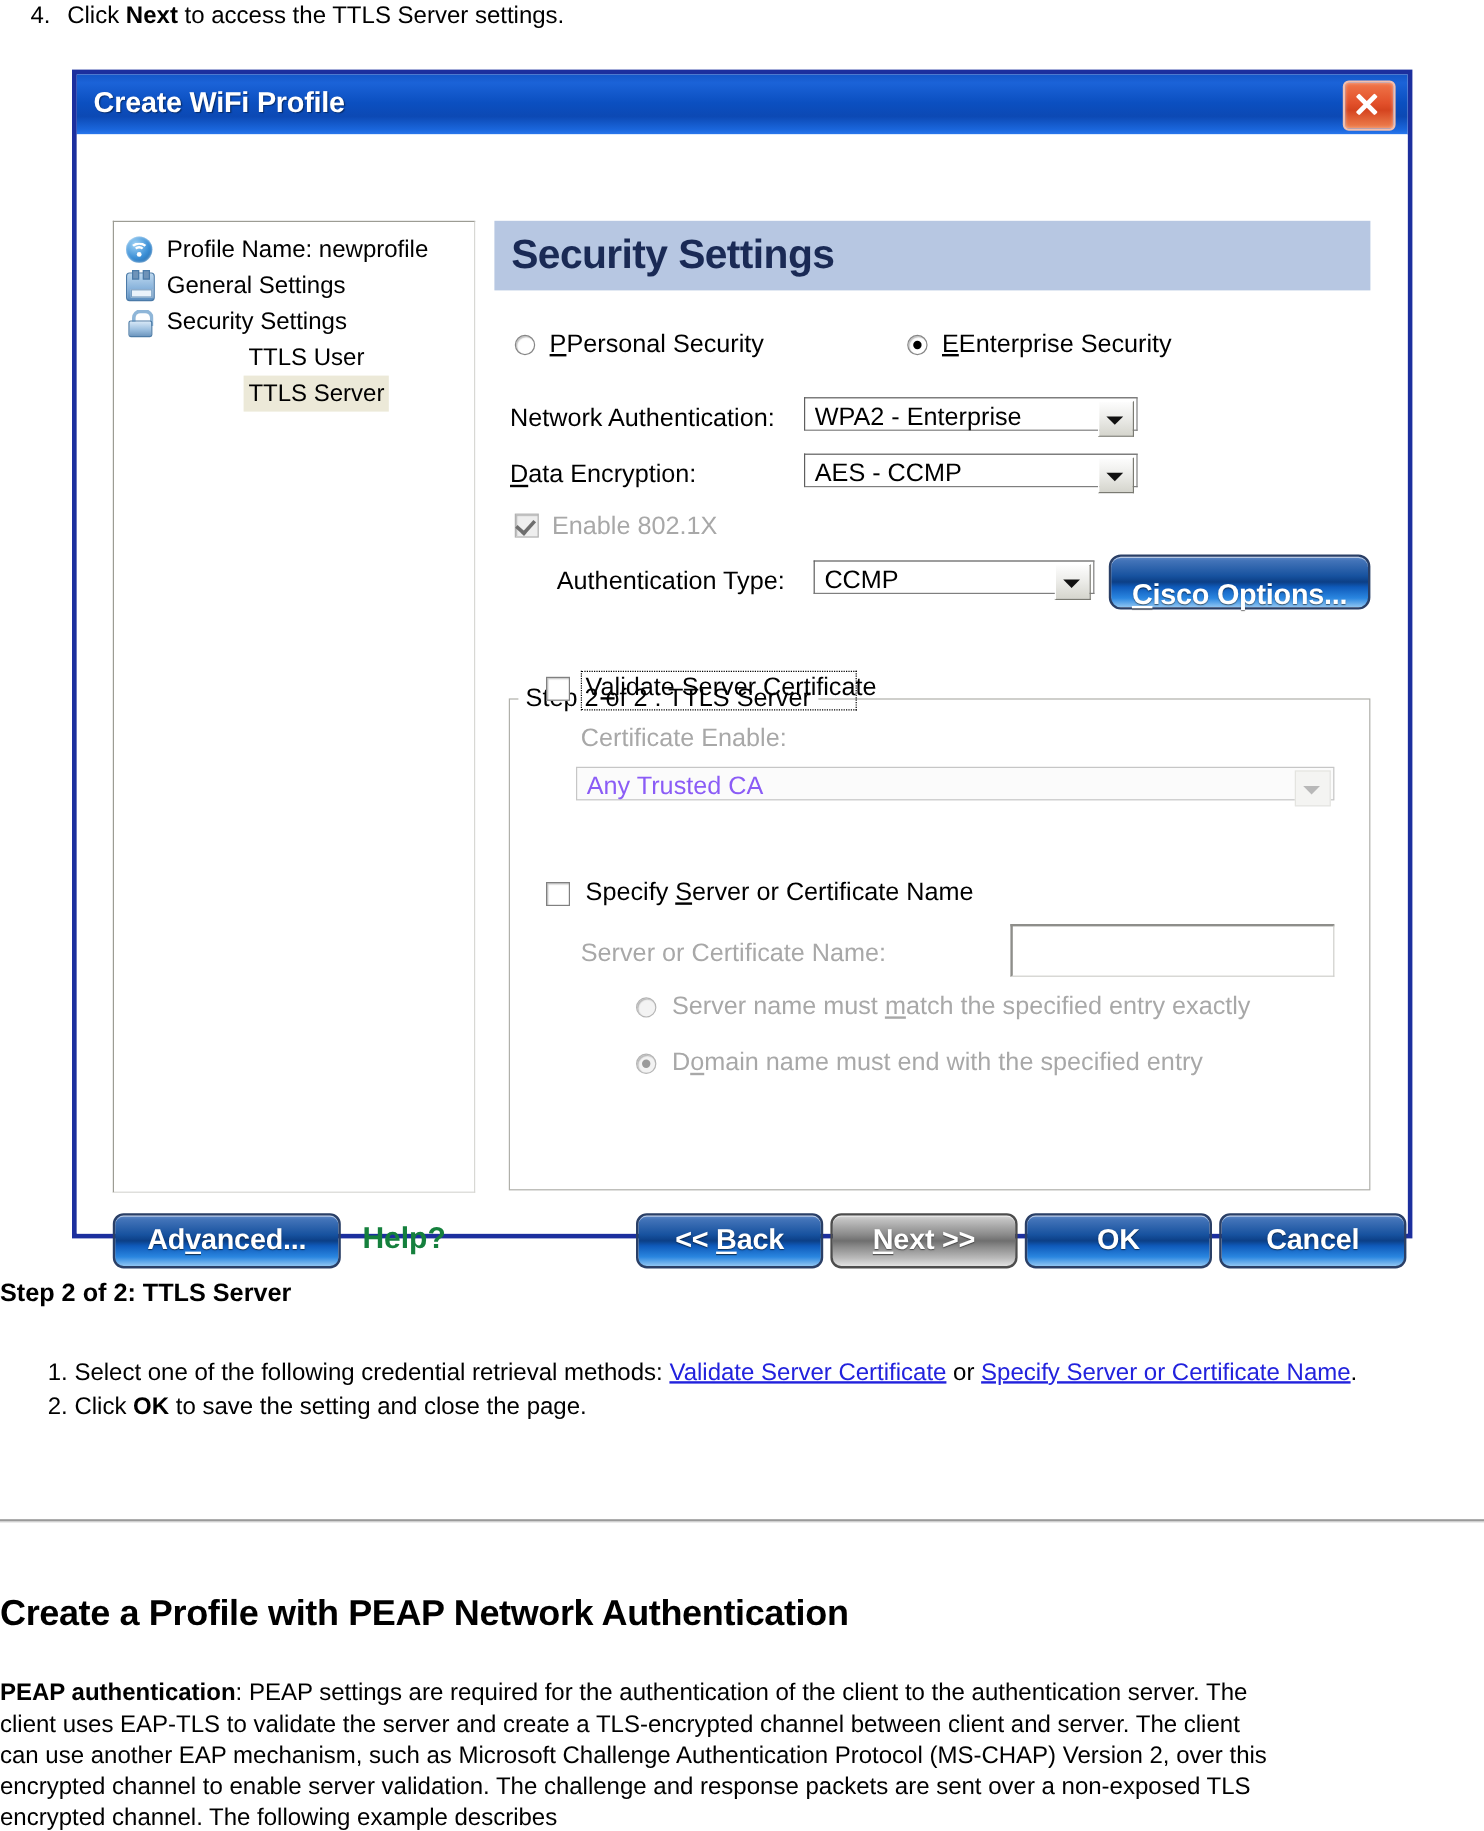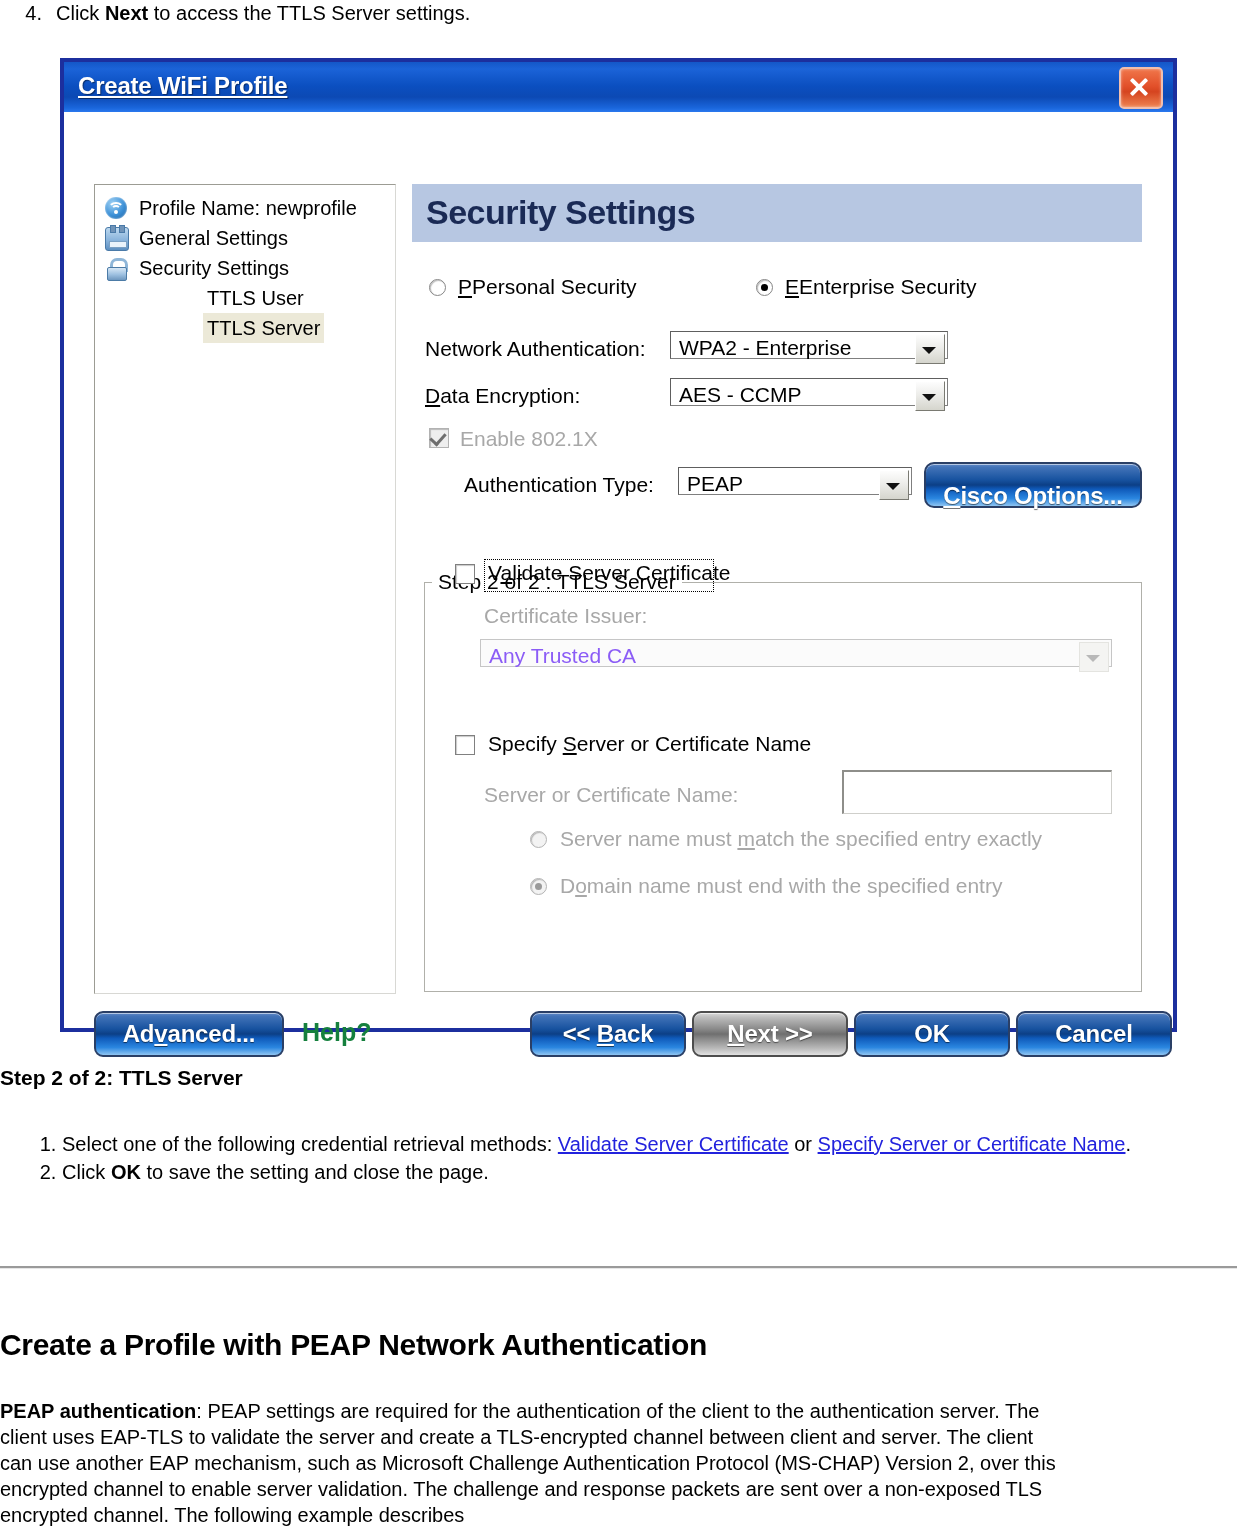--- a/index.html
+++ b/index.html
@@ -51,21 +51,20 @@
   }
   #title-text {
     position: absolute;
     left: 14px;
     top: 10px;
     color: #ffffff;
     font-size: 24px;
     font-weight: bold;
     letter-spacing: -0.2px;
     text-shadow: 1px 1px 1px rgba(0,0,0,.45);
-    text-decoration: underline;
   }
   #close-btn {
     position: absolute;
     right: 10px;
     top: 5px;
     width: 40px;
     height: 38px;
     border-radius: 5px;
     border: 2px solid #f2bfae;
     background: linear-gradient(to bottom, #f0764a 0%, #e2502a 45%, #d5441f 60%, #ef8250 100%);
@@ -464,37 +463,37 @@
         <span class="carrow"></span>
       </div>
 
       <span class="chk dis" style="left:17px; top:244px;">
           <span class="tick"></span>
         </span>
       <span class="fld-label dis" style="left:48px; top:243px;"><span>Enable 802.1X</span></span>
 
       <span class="fld-label" style="left:52px; top:289px;">Authentication Type:</span>
       <div class="combo" style="left:266px; top:283px; width:234px;">
-        <span class="ctext">PEAP</span>
+        <span class="ctext">CCMP</span>
         <span class="cbtn"></span>
         <span class="carrow"></span>
       </div>
 
       <div class="gbtn cisco" style="left:512px; top:278px; width:218px; height:46px; padding-top:18px;">
         <span class="lbl"><span class="u">C</span><span>isco Options...</span></span>
       </div>
 
       <div id="groupbox"></div>
       <span id="gb-legend" style="left:20px;">Step 2 of 2 : TTLS Server</span>
 
       <span class="chk" style="left:43px; top:380px;"></span>
       <span class="focusrect" style="left:72px; top:375px; width:228px; height:31px;"></span>
       <span class="fld-label" style="left:76px; top:377px;">V<span class="u">a</span><span>lidate Server Certificate</span></span>
 
-      <span class="fld-label dis" style="left:72px; top:420px;">Certificate Issuer:</span>
+      <span class="fld-label dis" style="left:72px; top:420px;">Certificate Enable:</span>
       <div class="combo dis" style="left:68px; top:455px; width:632px;">
         <span class="ctext">Any Trusted CA</span>
         <span class="cbtn"></span>
         <span class="carrow"></span>
       </div>
 
       <span class="chk" style="left:43px; top:551px;"></span>
       <span class="fld-label" style="left:76px; top:548px;">Specify <span class="u">S</span><span>erver or Certificate Name</span></span>
 
       <span class="fld-label dis" style="left:72px; top:599px;">Server or Certificate Name:</span>

